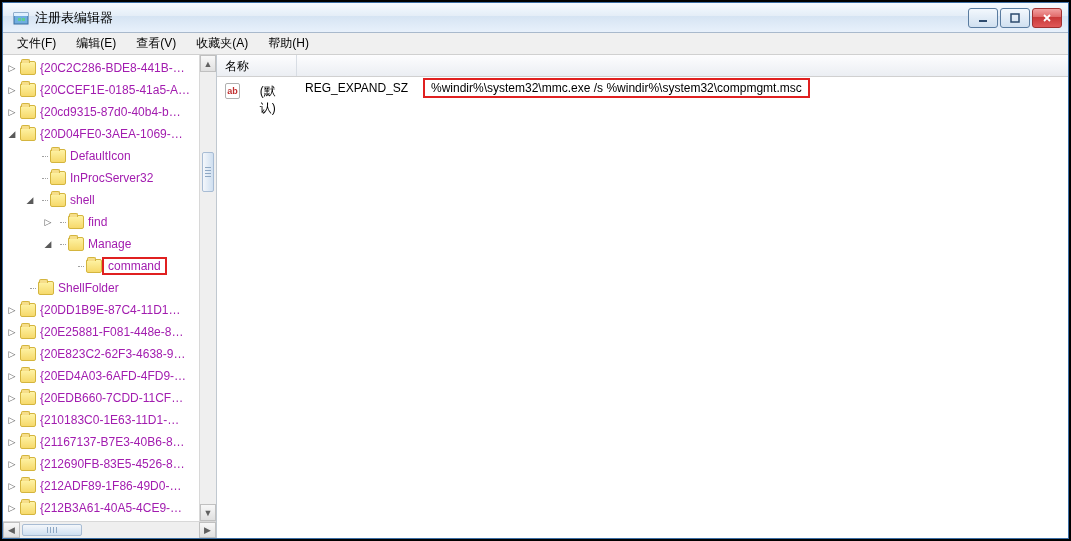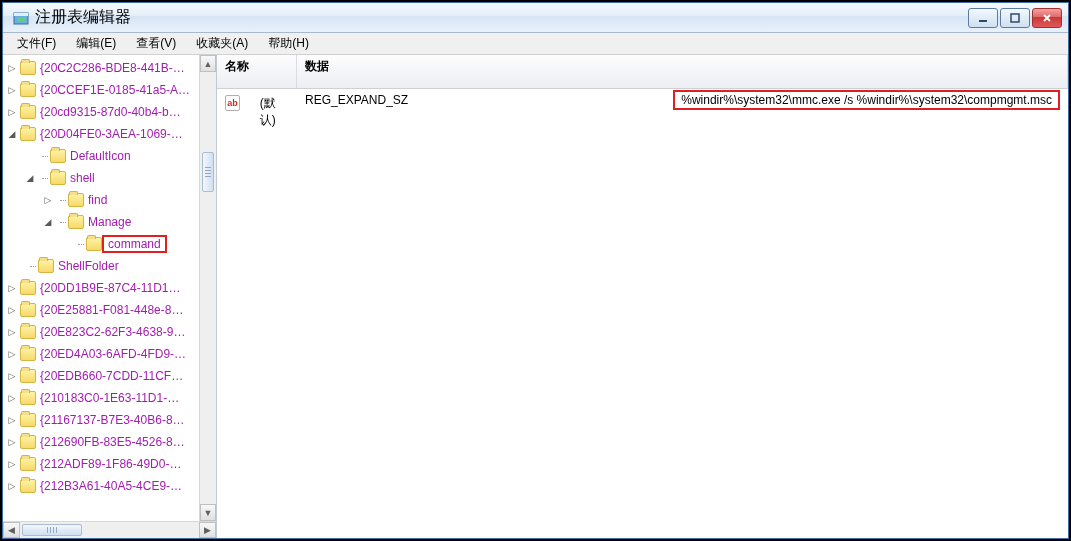--- a/index.html
+++ b/index.html
@@ -5,21 +5,21 @@
 * { box-sizing: border-box; margin: 0; padding: 0; font-family: "Microsoft YaHei", "SimSun", Tahoma, sans-serif; font-size: 12px; }
 body { width: 1071px; height: 541px; overflow: hidden; background: #fff; border: 2px solid #000; }
 .window { width: 100%; height: 100%; display: flex; flex-direction: column; background: #fff; border: 1px solid #3c6ea5; }
 .titlebar {
   height: 30px;
   background: linear-gradient(to bottom, #f6fbff 0%, #e4edf7 45%, #d6e4f3 46%, #e8f1fb 100%);
   border-bottom: 1px solid #a9b9cc;
   display: flex; align-items: center; padding: 0 4px;
 }
 .titlebar .app-icon { width: 16px; height: 16px; margin: 0 6px; }
-.titlebar .title { flex: 1; color: #000; font-size: 16px; }
+.titlebar .title { flex: 1; color: #000; font-size: 13px; }
 .win-controls { display: flex; gap: 2px; margin-right: 2px; }
 .win-btn {
   width: 30px; height: 20px; border: 1px solid #5a7ca0; border-radius: 3px;
   display: flex; align-items: center; justify-content: center;
   background: linear-gradient(to bottom, #f3f8fd, #d0e0f0);
   color: #2d4b6e; font-weight: bold; font-size: 11px;
 }
 .close-btn {
   border-color: #a03030;
   background: linear-gradient(to bottom, #f2a0a0 0%, #e06868 45%, #c83838 46%, #e05858 100%);
@@ -80,34 +80,33 @@
   position:absolute; left:2px; top:2px; height: calc(100% - 4px); width: 60px;
   background: linear-gradient(to bottom,#f4f7fb,#cfdff0); border:1px solid #a8bcd4; border-radius:2px;
 }
 .h-thumb::after{
   content:""; position:absolute; left:50%; top:50%; transform:translate(-50%,-50%);
   width:10px; height:6px;
   background: repeating-linear-gradient(to right, #8fa8c4 0 1px, transparent 1px 3px);
 }
 .list-pane { flex: 1; display: flex; flex-direction: column; background:#fff; position:relative; }
 .list-header {
-  height: 34px; display: flex; background: linear-gradient(to bottom,#fdfdfe,#ebeef3);
+  height: 22px; display: flex; background: linear-gradient(to bottom,#fdfdfe,#ebeef3);
   border-bottom: 1px solid #d0d0d0;
-  font-weight: bold;
 }
 .col { padding: 3px 8px; border-right: 1px solid #d8dde4; color:#000; }
 .col.name { width: 80px; }
 .col.type { width: 118px; }
 .col.data { flex: 1; }
 .list-body { flex:1; overflow:auto; }
 .list-row { height: 22px; display: flex; align-items: center; }
 .cell { padding: 0 8px; }
 .cell.name { width: 80px; display:flex; align-items:flex-start; gap:20px;margin-top:24px; }
 .cell.type { width: 118px; }
-.cell.data { flex: 1; text-align: right; }
+.cell.data { flex: 1; }
 .val-icon {
   width:16px; height:16px; border:1px solid #b0b0b0; background:#fff; border-radius:2px;
   display:flex; align-items:center; justify-content:center;
   color:#c03030; font-size:9px; font-weight:bold; font-family: Arial, sans-serif;
 }
 .data-highlight { display:inline-block; border:2px solid #e02020; padding: 1px 6px; }
 .tree-vscroll {
   position:absolute; top:0; right:0; bottom:17px; width:17px;
   background:#f0f0f0; border-left:1px solid #d8d8d8; display:flex; flex-direction:column;
 }
@@ -192,20 +191,26 @@
               <span class="folder-icon"></span>
               <span class="tree-label">{20D04FE0-3AEA-1069-…</span>
             </div>
             <div class="tree-row" style="padding-left: 20px;">
               <span class="exp blank">▷</span>
               <span class="dotted"></span>
               <span class="folder-icon"></span>
               <span class="tree-label">DefaultIcon</span>
             </div>
             <div class="tree-row" style="padding-left: 20px;">
+              <span class="exp blank">▷</span>
+              <span class="dotted"></span>
+              <span class="folder-icon"></span>
+              <span class="tree-label">InProcServer32</span>
+            </div>
+            <div class="tree-row" style="padding-left: 20px;">
               <span class="exp">◢</span>
               <span class="dotted"></span>
               <span class="folder-icon"></span>
               <span class="tree-label">shell</span>
             </div>
             <div class="tree-row" style="padding-left: 38px;">
               <span class="exp">▷</span>
               <span class="dotted"></span>
               <span class="folder-icon"></span>
               <span class="tree-label">find</span>
@@ -292,21 +297,20 @@
         <div class="h-track">
           <div class="h-thumb"></div>
         </div>
         <div class="h-arrow">▶</div>
       </div>
     </div>
 
     <div class="list-pane">
       <div class="list-header">
         <div class="col name">名称</div>
-        <div class="col data">数据</div>
       </div>
       <div class="list-body" id="list-body">
           <div class="list-row">
             <div class="cell name">
               <span class="val-icon">ab</span>
               <span>(默认)</span>
             </div>
             <div class="cell type">REG_EXPAND_SZ</div>
             <div class="cell data"><span class="data-highlight">%windir%\system32\mmc.exe /s %windir%\system32\compmgmt.msc</span></div>
           </div>

